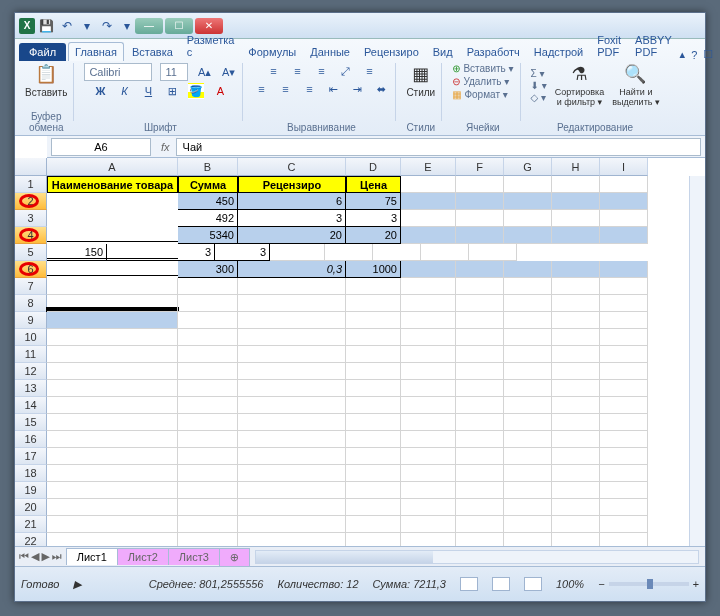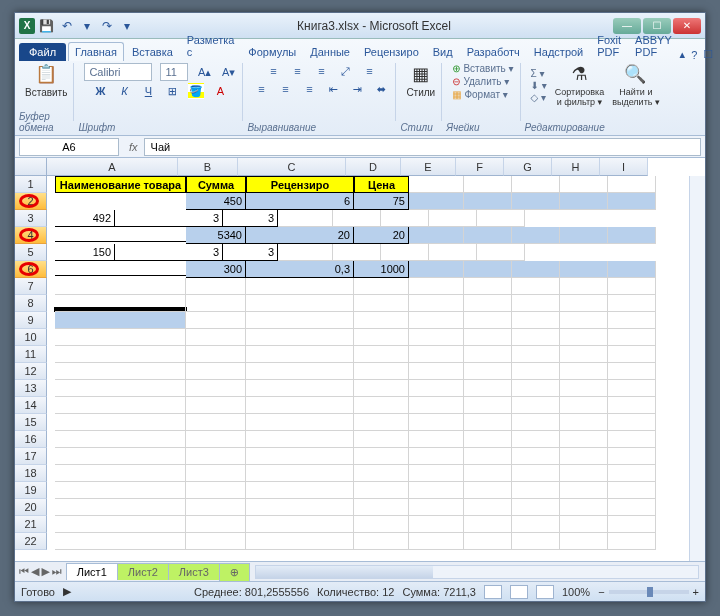--- a/index.html
+++ b/index.html
@@ -18,85 +18,84 @@
 
 .ribbon { background: linear-gradient(#f5f9fd,#e3ecf7); border-bottom: 1px solid #a7bcd6; }
 .tabs { display:flex; align-items:flex-end; height: 22px; padding-left: 4px; gap: 2px; }
 .filetab { background:#19478a; color:#fff; padding:3px 10px; font-size:11px; border-radius:3px 3px 0 0; }
 .tab { padding:3px 6px; font-size:11px; color:#2b579a; cursor:pointer; }
 .tab.active { background:#f5f9fd; border:1px solid #a7bcd6; border-bottom:none; border-radius:3px 3px 0 0; color:#2b579a; font-weight:500; }
 .tabs .right { margin-left:auto; display:flex; gap:6px; padding-right:6px; align-items:center; font-size:11px; color:#2b579a; }
 
 .ribbon-body { display:flex; height: 74px; padding: 2px 4px 14px 4px; gap:4px; position:relative; }
 .group { border-right:1px solid #c6d4e8; padding: 0 6px; display:flex; flex-direction:column; align-items:center; justify-content:flex-start; position:relative; font-size:10px; color:#5a7090; }
-.group .label { position:absolute; bottom:-12px; left:0; right:0; font-size:10px; color:#5a7090;font-style:italic; }
+.group .label { position:absolute; bottom:-12px; left:0; right:0; text-align:center; font-size:10px; color:#5a7090; }
 .group .row { display:flex; gap:8px; align-items:center; margin-bottom:2px; }
 .bigbtn { display:flex; flex-direction:column; align-items:center; gap:2px; font-size:10px; color:#333; }
 .bigbtn .ic-lg { width:22px; height:22px; font-size:18px; display:flex; align-items:center; justify-content:center; }
 .minibtn { width:16px; height:16px; font-size:11px; display:flex; align-items:center; justify-content:center; color:#2b579a; border:1px solid transparent; }
 .combo { background:#fff; border:1px solid #abc; font-size:11px; padding:1px 4px; height:18px; display:flex; align-items:center; }
 
-.formula-bar { display:flex; height:22px; border-bottom:1px solid #a7bcd6; background:#eef3fa; align-items:center; }
+.formula-bar { display:flex; height:22px; border-bottom:1px solid #a7bcd6; background:#eef3fa; align-items:center;margin-left:32px; }
 .namebox { width:100px; background:#fff; border:1px solid #abc; margin:2px 4px; font-size:11px; padding:2px 6px; text-align:center; }
 .fx { font-size:11px; font-style:italic; color:#666; padding:0 6px; }
 .fcell { flex:1; background:#fff; border:1px solid #abc; margin:2px 4px 2px 0; font-size:11px; padding:2px 6px; }
 
 .grid-area { flex:1; position:relative; overflow:hidden; background:#fff; }
 .corner { position:absolute; left:0; top:0; width:32px; height:18px; background:linear-gradient(#f3f6fb,#dde6f2); border-right:1px solid #9fb4d0; border-bottom:1px solid #9fb4d0; }
 .colheads { position:absolute; left:32px; top:0; height:18px; display:flex; }
 .colhead { background:linear-gradient(#f3f6fb,#dde6f2); border-right:1px solid #c6d4e8; border-bottom:1px solid #9fb4d0; font-size:11px; color:#333; display:flex; align-items:center; justify-content:center; }
 .rowheads { position:absolute; left:0; top:18px; width:32px; }
 .rowhead { height:17px; background:linear-gradient(#f3f6fb,#dde6f2); border-bottom:1px solid #c6d4e8; border-right:1px solid #9fb4d0; font-size:11px; color:#333; display:flex; align-items:center; justify-content:center; }
 .rowhead.sel { background:linear-gradient(#ffe08a,#ffbc3c); border-bottom:1px solid #e8a33c; }
-.cells { position:absolute; left:32px; top:18px;padding-left:8px; }
+.cells { position:absolute; left:32px; top:18px; }
 .cellrow { display:flex; height:17px; }
 .cell { border-right:1px solid #d4d4d4; border-bottom:1px solid #d4d4d4; font-size:11px; padding:0 3px; display:flex; align-items:center; overflow:hidden; white-space:nowrap; }
 .c-A{width:131px;} .c-B{width:60px;} .c-C{width:108px;} .c-D{width:55px;} .c-E{width:55px;} .c-F{width:48px;} .c-G{width:48px;} .c-H{width:48px;} .c-I{width:48px;}
 .num { justify-content:flex-end; }
 .hdr { background:#ffff00; font-weight:600; justify-content:center; }
 .nameA { background:#00b050; color:#000;margin-top:48px; }
 .selrow .cell { background:#b8d0ec; }
 .selrow .nameA { background:#5a9e3e; }
 .selcur { background:#fff !important; outline:2px solid #000; outline-offset:-1px; }
 .a9 { background:#b8d0ec; }
 
 .redcircle { position:absolute; width:20px; height:14px; border:3px solid #e60000; border-radius:50%/50%; background:transparent; pointer-events:none; }
 
 .sheet-tabs { height:20px; background:#e9eef6; border-top:1px solid #a7bcd6; display:flex; align-items:center; font-size:11px; }
 .sheet-tabs .nav { display:flex; gap:2px; padding:0 4px; color:#666; }
 .stab { padding:2px 10px; background:#fff; border:1px solid #a7bcd6; border-bottom:none; margin-right:-1px; }
 .stab.active { background:#fff; font-weight:500; }
-.stab.inact { background:#bef264; color:#666; }
+.stab.inact { background:#f0abfc; color:#666; }
 .hscroll { flex:1; margin:0 6px; height:14px; background:#eef3fa; border:1px solid #c6d4e8; position:relative; }
 .hscroll .thumb { position:absolute; left:0; top:0; width:40%; height:100%; background:linear-gradient(#e3ecf7,#c6d4e8); }
 
 .vscroll { position:absolute; right:0; top:18px; bottom:0; width:16px; background:#eef3fa; border-left:1px solid #c6d4e8; }
 
-.statusbar { height:20px; background:linear-gradient(#e3ecf7,#cfe0f2); border-top:1px solid #a7bcd6; display:flex; align-items:center; font-size:11px; color:#333; padding:0 6px; gap:8px; }
+.statusbar { height:35px; background:linear-gradient(#e3ecf7,#cfe0f2); border-top:1px solid #a7bcd6; display:flex; align-items:center; font-size:11px; color:#333; padding:0 6px; gap:14px;font-style:italic; }
 .statusbar .spacer{flex:1;}
 .viewbtn { width:18px; height:14px; border:1px solid #9fb4d0; background:#fff; }
 .zoom { display:flex; align-items:center; gap:4px; }
 .zslider { width:80px; height:4px; background:#c6d4e8; position:relative; }
 .zslider .zthumb { position:absolute; left:38px; top:-3px; width:6px; height:10px; background:#6a89b8; }
 </style>
 </head>
 <body>
 
 <div class="window">
 
   <div class="titlebar">
     <div class="qat">
       <div class="xl">X</div>
       <div class="ic">💾</div>
       <div class="ic">↶</div>
       <div class="ic">▾</div>
       <div class="ic">↷</div>
       <div class="ic">▾</div>
     </div>
-    <div class="title">Книга3.xlsx - Microsoft Excel</div>
     <div class="winbtn">
       <div class="minb">—</div>
       <div class="maxb">☐</div>
       <div class="closeb">✕</div>
     </div>
   </div>
 
   <div class="ribbon">
     <div class="tabs">
       <div class="filetab">Файл</div>
@@ -265,20 +264,21 @@
           <div class="cell c-B num" style="border-right: 1px solid rgb(0, 0, 0); border-bottom: 1px solid rgb(0, 0, 0);">450</div>
           <div class="cell c-C num" style="border-right: 1px solid rgb(0, 0, 0); border-bottom: 1px solid rgb(0, 0, 0);">6</div>
           <div class="cell c-D num" style="border-right: 1px solid rgb(0, 0, 0); border-bottom: 1px solid rgb(0, 0, 0);">75</div>
           <div class="cell c-E"></div>
           <div class="cell c-F"></div>
           <div class="cell c-G"></div>
           <div class="cell c-H"></div>
           <div class="cell c-I"></div>
         </div>
         <div class="cellrow">
+          <div class="cell c-A nameA" style="border-right: 1px solid rgb(0, 0, 0); border-bottom: 1px solid rgb(0, 0, 0);">Рыба</div>
           <div class="cell c-B num" style="border-right: 1px solid rgb(0, 0, 0); border-bottom: 1px solid rgb(0, 0, 0);">492</div>
           <div class="cell c-C num" style="border-right: 1px solid rgb(0, 0, 0); border-bottom: 1px solid rgb(0, 0, 0);">3</div>
           <div class="cell c-D num" style="border-right: 1px solid rgb(0, 0, 0); border-bottom: 1px solid rgb(0, 0, 0);">3</div>
           <div class="cell c-E"></div>
           <div class="cell c-F"></div>
           <div class="cell c-G"></div>
           <div class="cell c-H"></div>
           <div class="cell c-I"></div>
         </div>
         <div class="cellrow selrow">
@@ -298,21 +298,21 @@
           <div class="cell c-D num" style="border-right: 1px solid rgb(0, 0, 0); border-bottom: 1px solid rgb(0, 0, 0);">3</div>
           <div class="cell c-E"></div>
           <div class="cell c-F"></div>
           <div class="cell c-G"></div>
           <div class="cell c-H"></div>
           <div class="cell c-I"></div>
         </div>
         <div class="cellrow selrow">
           <div class="cell c-A nameA selcur" style="border-right: 1px solid rgb(0, 0, 0); border-bottom: 1px solid rgb(0, 0, 0);">Чай</div>
           <div class="cell c-B num" style="border-right: 1px solid rgb(0, 0, 0); border-bottom: 1px solid rgb(0, 0, 0);">300</div>
-          <div class="cell c-C num" style="border-right: 1px solid rgb(0, 0, 0); border-bottom: 1px solid rgb(0, 0, 0);">0,3</div>
+          <div class="cell c-C num" style="border-right: 1px solid rgb(0, 0, 0); border-bottom: 1px solid rgb(0, 0, 0); font-style: italic;">0,3</div>
           <div class="cell c-D num" style="border-right: 1px solid rgb(0, 0, 0); border-bottom: 1px solid rgb(0, 0, 0);">1000</div>
           <div class="cell c-E"></div>
           <div class="cell c-F"></div>
           <div class="cell c-G"></div>
           <div class="cell c-H"></div>
           <div class="cell c-I"></div>
         </div>
         <div class="cellrow">
           <div class="cell c-A"></div>
           <div class="cell c-B"></div>

